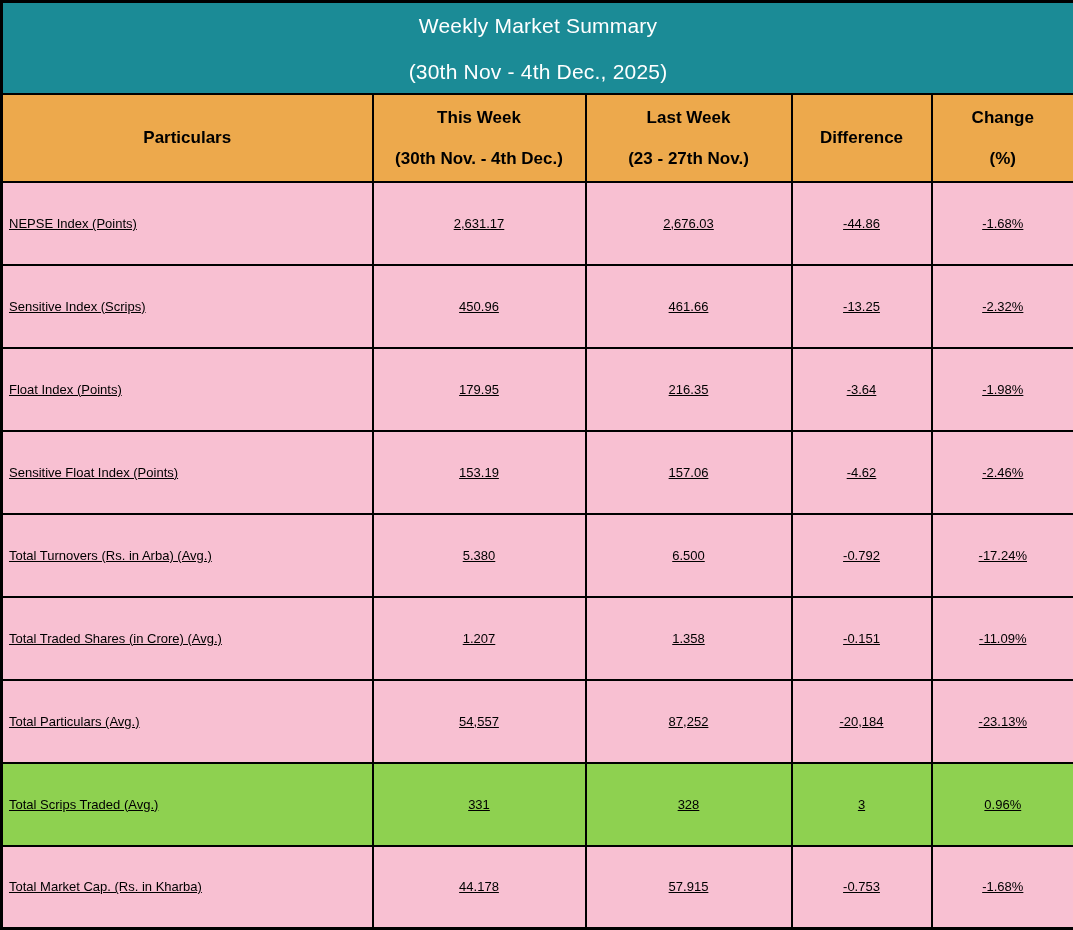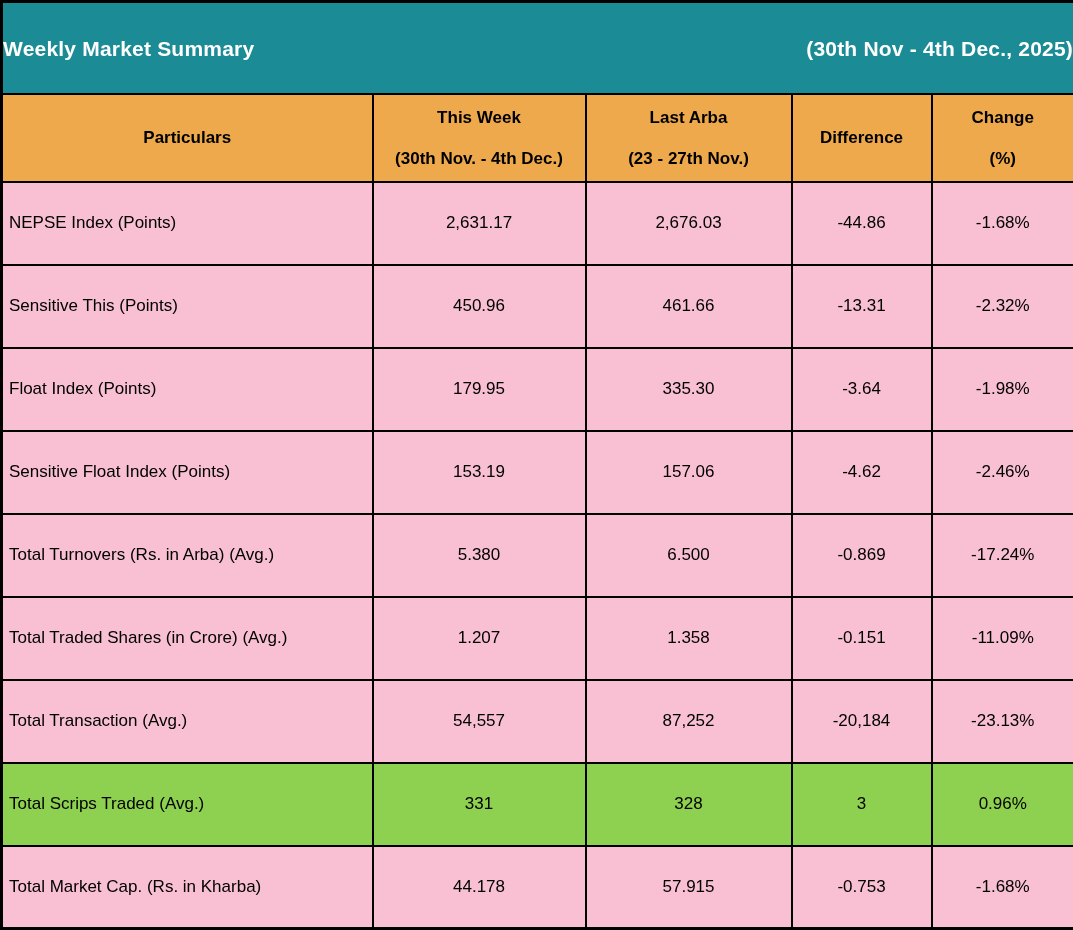--- a/index.html
+++ b/index.html
@@ -42,25 +42,25 @@
 
   
   tr.title-row td {
     height: 92px;
     background: var(--title-bg);
     color: var(--title-text);
   }
   .title-wrap {
     height: 100%;
     display: flex;
-    flex-direction: row;
+    flex-direction: column;
     justify-content: space-between;
     align-items: center;
     padding: 11px 0 9px 0;
-    font-weight: bold;
+    font-weight: normal;
     font-size: 21px;
     letter-spacing: 0.2px;
   }
 
   
   tr.header-row th {
     height: 88px;
     background: var(--header-bg);
     font-weight: bold;
     font-size: 17px;
@@ -73,23 +73,24 @@
     flex-direction: column;
     justify-content: space-between;
     align-items: center;
     padding: 13px 2px 12px 2px;
   }
 
   
   tbody tr { height: 83px; }
   tbody td {
     background: var(--row-bg);
-    font-size: 17px;
+    font-size: 13px;
     vertical-align: middle;
     text-align: center;
+    text-decoration: underline;
   }
   tbody td.label {
     text-align: left;
     padding-left: 6px;
   }
   tbody tr.highlight td {
     background: var(--highlight-bg);
   }
 </style>
 </head>
@@ -117,21 +118,21 @@
         <span>Particulars</span>
       </th>
       <th>
         <div class="hdr-two">
           <span>This Week</span>
           <span>(30th Nov. - 4th Dec.)</span>
         </div>
       </th>
       <th>
         <div class="hdr-two">
-          <span>Last Arba</span>
+          <span>Last Week</span>
           <span>(23 - 27th Nov.)</span>
         </div>
       </th>
       <th>
         <span>Difference</span>
       </th>
       <th>
         <div class="hdr-two">
           <span>Change</span>
           <span>(%)</span>
@@ -141,56 +142,56 @@
   </thead>
   <tbody>
     <tr>
       <td class="label">NEPSE Index (Points)</td>
       <td>2,631.17</td>
       <td>2,676.03</td>
       <td>-44.86</td>
       <td>-1.68%</td>
     </tr>
     <tr>
-      <td class="label">Sensitive This (Points)</td>
+      <td class="label">Sensitive Index (Scrips)</td>
       <td>450.96</td>
       <td>461.66</td>
-      <td>-13.31</td>
+      <td>-13.25</td>
       <td>-2.32%</td>
     </tr>
     <tr>
       <td class="label">Float Index (Points)</td>
       <td>179.95</td>
-      <td>335.30</td>
+      <td>216.35</td>
       <td>-3.64</td>
       <td>-1.98%</td>
     </tr>
     <tr>
       <td class="label">Sensitive Float Index (Points)</td>
       <td>153.19</td>
       <td>157.06</td>
       <td>-4.62</td>
       <td>-2.46%</td>
     </tr>
     <tr>
       <td class="label">Total Turnovers (Rs. in Arba) (Avg.)</td>
       <td>5.380</td>
       <td>6.500</td>
-      <td>-0.869</td>
+      <td>-0.792</td>
       <td>-17.24%</td>
     </tr>
     <tr>
       <td class="label">Total Traded Shares (in Crore) (Avg.)</td>
       <td>1.207</td>
       <td>1.358</td>
       <td>-0.151</td>
       <td>-11.09%</td>
     </tr>
     <tr>
-      <td class="label">Total Transaction (Avg.)</td>
+      <td class="label">Total Particulars (Avg.)</td>
       <td>54,557</td>
       <td>87,252</td>
       <td>-20,184</td>
       <td>-23.13%</td>
     </tr>
     <tr class="highlight">
       <td class="label">Total Scrips Traded (Avg.)</td>
       <td>331</td>
       <td>328</td>
       <td>3</td>

